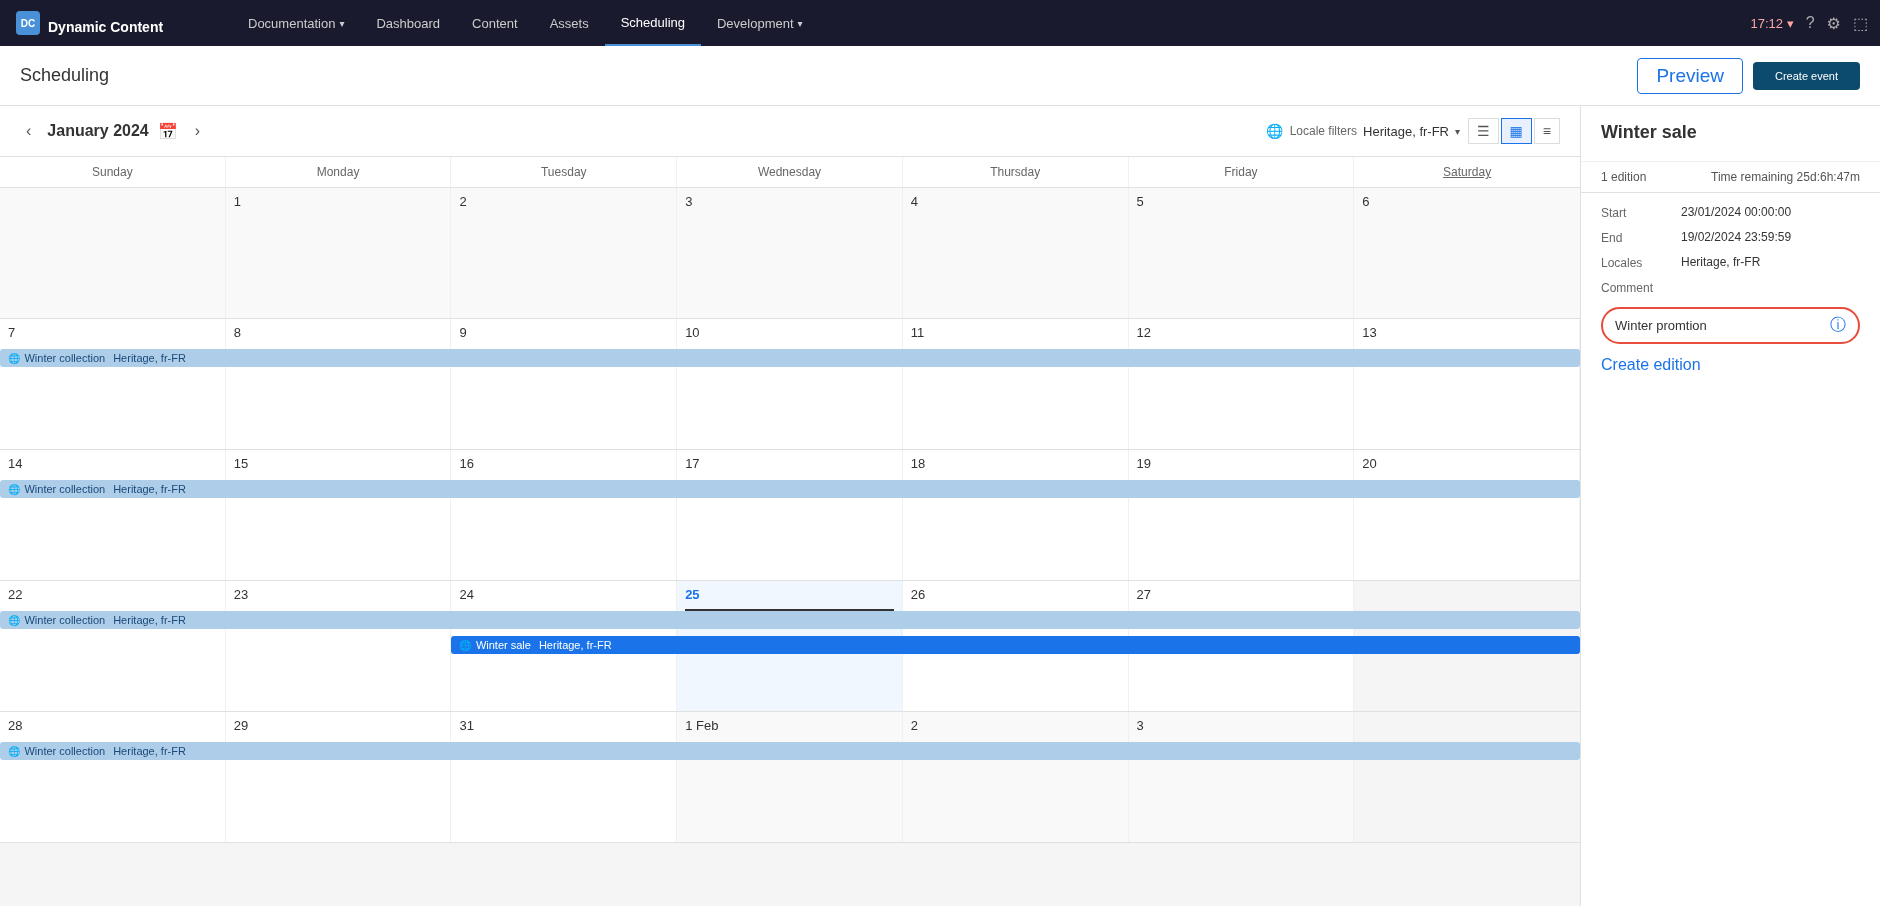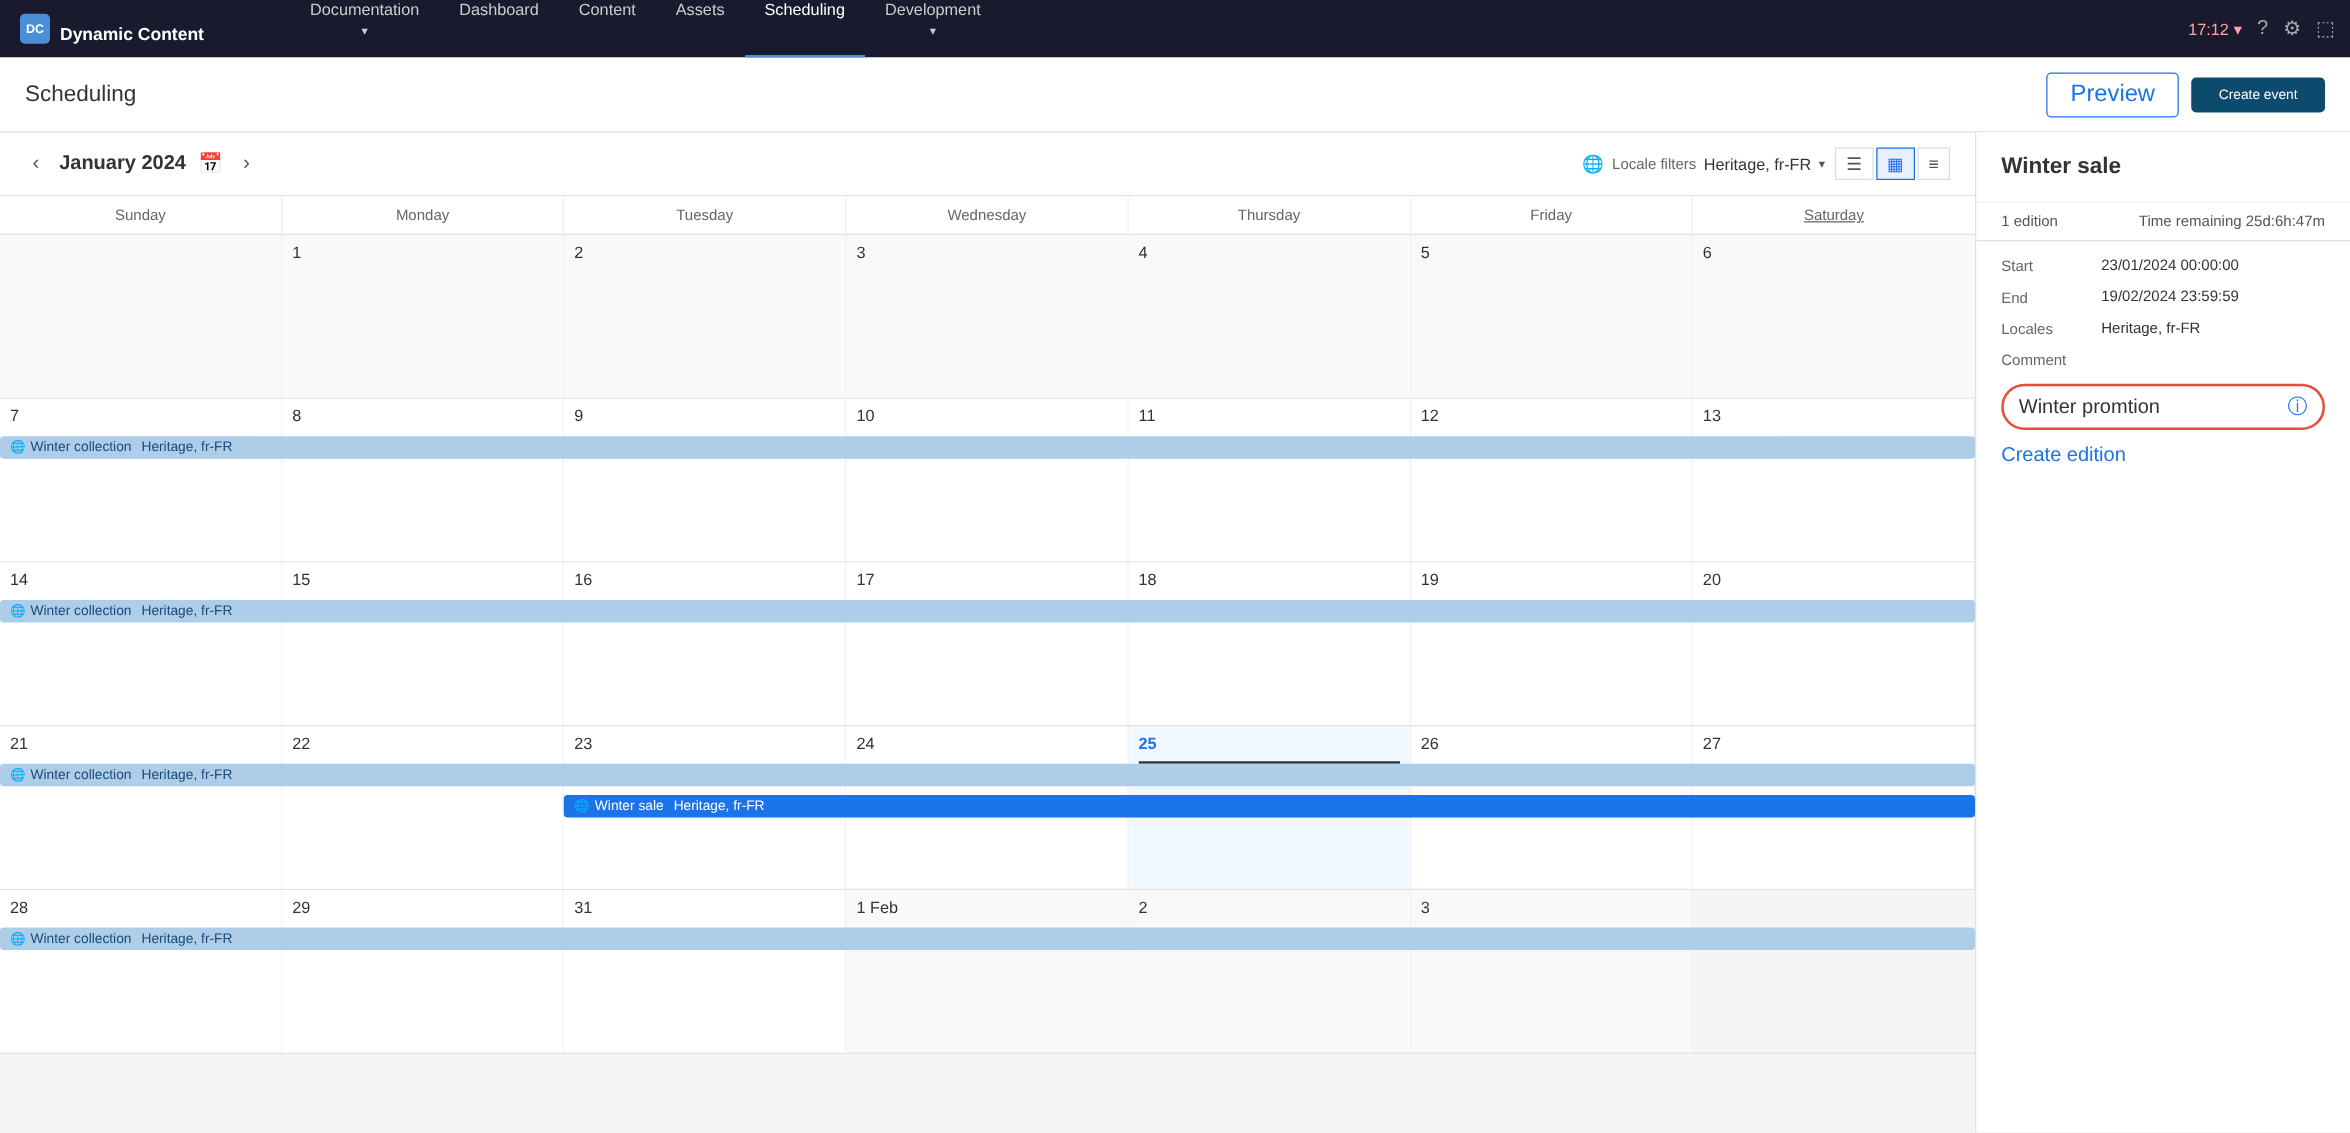--- a/index.html
+++ b/index.html
@@ -4,21 +4,21 @@
   <style>
     * { box-sizing: border-box; margin: 0; padding: 0; }
     body { font-family: -apple-system, BlinkMacSystemFont, 'Segoe UI', sans-serif; font-size: 13px; background: #f5f5f5; color: #333; height: 906px; overflow: hidden; }
 
     
     .top-nav {
       display: flex; align-items: center; background: #1a1a2e; height: 46px; padding: 0 12px; gap: 0;
     }
     .top-nav .logo { display: flex; align-items: flex-end; gap: 8px; color: #fff; font-size: 14px; font-weight: 600; padding: 0 16px 0 4px; min-width: 220px; }
     .top-nav .logo-icon { width: 24px; height: 24px; background: #4a90d9; border-radius: 4px; display: flex; align-items: center; justify-content: center; color: #fff; font-size: 10px; font-weight: bold; }
-    .nav-item { color: #ccc; padding: 0 16px; height: 46px; display: flex; align-items: center; gap: 4px; cursor: pointer; font-size: 13px; white-space: nowrap; flex-direction: column; }
+    .nav-item { color: #ccc; padding: 0 16px; height: 46px; display: flex; align-items: center; gap: 4px; cursor: pointer; font-size: 13px; white-space: nowrap; }
     .nav-item.active { color: #fff; border-bottom: 2px solid #4a90d9; }
     .nav-item .chevron { font-size: 10px; }
     .nav-right { margin-left: auto; display: flex; align-items: center; gap: 12px; color: #ccc; }
     .nav-time { color: #fca5a5; font-size: 13px; display: flex; align-items: center; gap: 4px; }
     .nav-icon { color: #aaa; cursor: pointer; font-size: 16px; }
 
     
     .page-header {
       display: flex; align-items: center; background: #fff; padding: 0 20px; height: 60px;
       border-bottom: 1px solid #e0e0e0; justify-content: space-between;
@@ -105,21 +105,21 @@
     .info-row { display: flex; margin-bottom: 10px; }
     .info-label { color: #666; font-size: 12px; width: 80px; flex-shrink: 0; padding-top: 1px; }
     .info-value { color: #333; font-size: 12px; }
 
     
     .promotion-item {
       display: flex; align-items: center; justify-content: space-between;
       border: 2px solid #e74c3c; border-radius: 20px; padding: 6px 12px;
       margin: 12px 0 8px; cursor: pointer;
     }
-    .promotion-name { font-size: 16px; color: #333; }
+    .promotion-name { font-size: 13px; color: #333; }
     .promotion-icon { color: #1a73e8; font-size: 16px; cursor: pointer; }
 
     .create-edition-link { color: #1a73e8; font-size: 16px; cursor: pointer; text-decoration: none; display: block; padding: 4px 0; }
 
     
     ::-webkit-scrollbar { width: 6px; }
     ::-webkit-scrollbar-track { background: #f1f1f1; }
     ::-webkit-scrollbar-thumb { background: #ccc; border-radius: 3px; }
 
     
@@ -305,23 +305,20 @@
           </div>
         <div class="spanning-event winter-collection-span" style="left:0; width:100%; top:30px;">
           <span class="globe-icon-small">🌐</span>
           <span>Winter collection</span>
           <span style="margin-left:4px;">Heritage, fr-FR</span>
         </div>
       </div>
 
       <div class="cal-week-wrapper" style="min-height:130px;" id="week4">
         <div class="cal-cell">
-            <div class="cal-num">21</div>
-          </div>
-        <div class="cal-cell">
             <div class="cal-num">22</div>
           </div>
         <div class="cal-cell">
             <div class="cal-num">23</div>
           </div>
         <div class="cal-cell">
             <div class="cal-num">24</div>
           </div>
         <div class="cal-cell today-cell">
           <div class="cal-num today-num">25</div>

